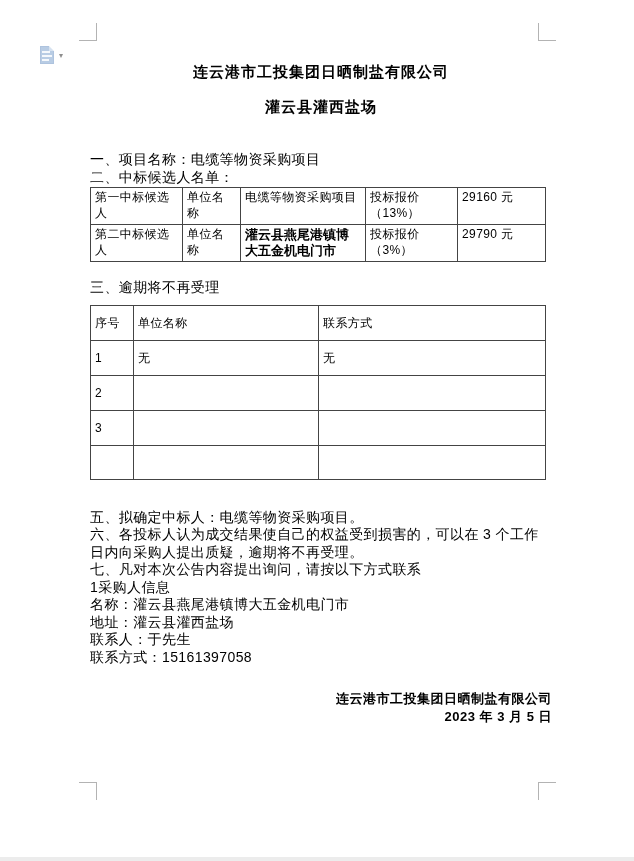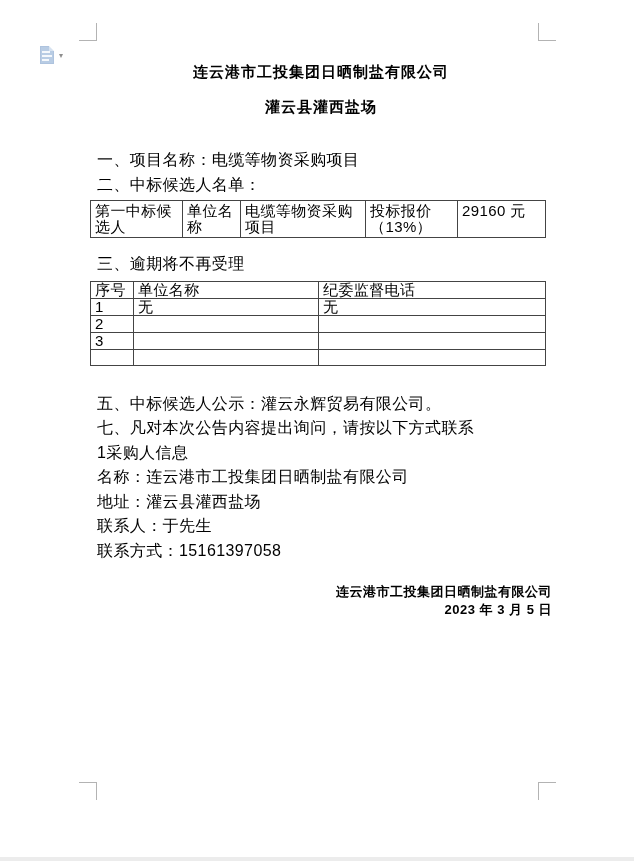--- a/index.html
+++ b/index.html
@@ -19,32 +19,32 @@
   .paste-icon{width:14px;height:18px;background:#b8cce4;position:relative;box-shadow:0 0 0 1px #aec3de inset;}
   .paste-icon .fold{position:absolute;right:0;top:0;width:0;height:0;border-left:5px solid #d6e2f0;border-top:5px solid #ffffff;}
   .paste-icon .ln{position:absolute;left:2px;height:2px;background:#f4f8fc;}
   .paste-icon .l1{top:5px;width:8px;}
   .paste-icon .l2{top:9px;width:10px;}
   .paste-icon .l3{top:13px;width:7px;}
   .paste-caret{font-size:8px;color:#8e8e8e;line-height:8px;margin-top:6px;}
   
   .content{position:absolute;left:90px;top:62px;width:462px;}
   .doc-title{font-size:15px;font-weight:bold;text-align:center;margin:0 0 15px 0;line-height:20px;letter-spacing:1px;}
-  .sec{font-size:16px;line-height:17.5px;margin:7px;letter-spacing:0.4px;}
+  .sec{font-size:14px;line-height:17.5px;margin:0;letter-spacing:0.4px;}
   .block-1{margin-top:34px;}
   table{border-collapse:collapse;table-layout:fixed;width:455px;}
-  td,th{border:1px solid #444;font-size:15px;font-weight:normal;text-align:left;
+  td,th{border:1px solid #444;font-size:12px;font-weight:normal;text-align:left;
         vertical-align:top;padding:2px 4px 1px 4px;line-height:15.5px;letter-spacing:0.4px;
         overflow:hidden;}
   .candidate-table{margin-top:1px;}
   .candidate-table td{height:33px;}
   .company-bold{font-size:13px;font-weight:bold;letter-spacing:0;}
   .sec-3{margin-top:17px;}
   .invalid-table{margin-top:8px;}
-  .invalid-table td,.invalid-table th{height:13px;line-height:14px;padding:1px 4px;}
+  .invalid-table td,.invalid-table th{height:13px;line-height:14px;padding:10px 4px;}
   .bottom-block{margin-top:29px;}
   .signature{margin-top:24px;text-align:right;font-weight:bold;font-size:13px;line-height:18px;letter-spacing:0.5px;}
   .signature p{margin:0;}
   .bottom-strip{position:absolute;left:0;bottom:0;width:634px;height:4px;background:#ececec;}
 </style>
 </head>
 <body>
 
 <div>
 
@@ -82,36 +82,43 @@
           <col style="width:88px">
       </colgroup>
       <tbody>
           <tr>
         <td>第一中标候选人</td>
         <td>单位名称</td>
         <td>电缆等物资采购项目</td>
         <td>投标报价（13%）</td>
         <td>29160 元</td>
       </tr>
+      <tr>
+        <td>第二中标候选人</td>
+        <td>单位名称</td>
+        <td class="company-bold">灌云县燕尾港镇博大五金机电门市</td>
+        <td>投标报价（3%）</td>
+        <td>29790 元</td>
+      </tr>
     </tbody>
       </table>
 
     <p class="sec sec-3">三、逾期将不再受理</p>
 
     <table class="invalid-table">
       <colgroup>
         <col style="width:43px">
           <col style="width:185px">
           <col style="width:227px">
       </colgroup>
       <tbody>
           <tr>
         <th>序号</th>
         <th>单位名称</th>
-        <th>纪委监督电话</th>
+        <th>联系方式</th>
       </tr>
       <tr>
         <td>1</td>
         <td>无</td>
         <td>无</td>
       </tr>
       <tr>
         <td>2</td>
         <td></td>
         <td></td>
@@ -123,24 +130,25 @@
       </tr>
       <tr>
         <td></td>
         <td></td>
         <td></td>
       </tr>
     </tbody>
       </table>
 
     <div class="bottom-block">
-      <p class="sec">五、中标候选人公示：灌云永辉贸易有限公司。</p>
+      <p class="sec">五、拟确定中标人：电缆等物资采购项目。</p>
+      <p class="sec">六、各投标人认为成交结果使自己的权益受到损害的，可以在 3 个工作日内向采购人提出质疑，逾期将不再受理。</p>
       <p class="sec">七、凡对本次公告内容提出询问，请按以下方式联系</p>
       <p class="sec">1采购人信息</p>
-      <p class="sec">名称：连云港市工投集团日晒制盐有限公司</p>
+      <p class="sec">名称：灌云县燕尾港镇博大五金机电门市</p>
       <p class="sec">地址：灌云县灌西盐场</p>
       <p class="sec">联系人：于先生</p>
       <p class="sec">联系方式：15161397058</p>
     </div>
 
     <div class="signature">
       <p>连云港市工投集团日晒制盐有限公司</p>
       <p>2023 年 3 月 5 日</p>
     </div>
 

